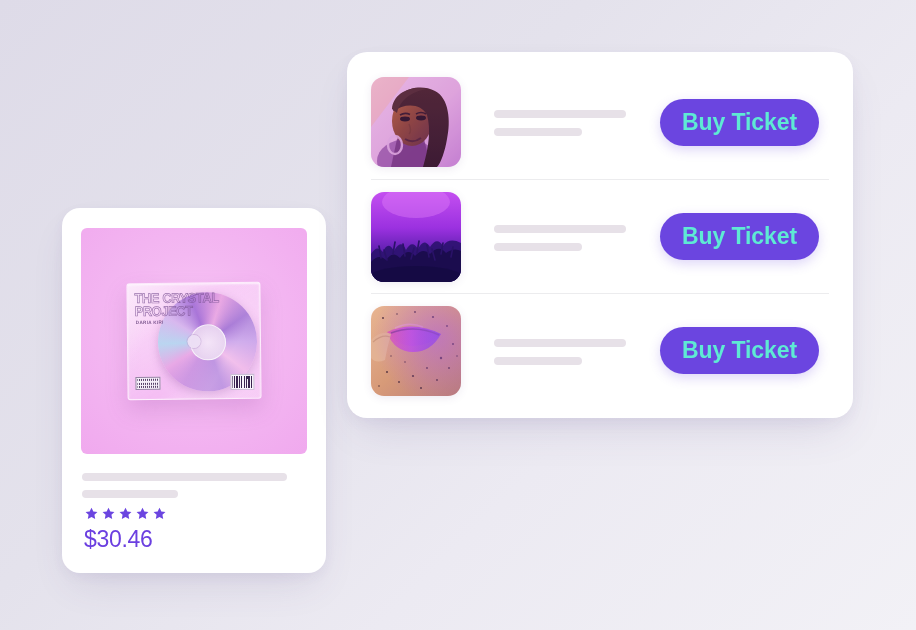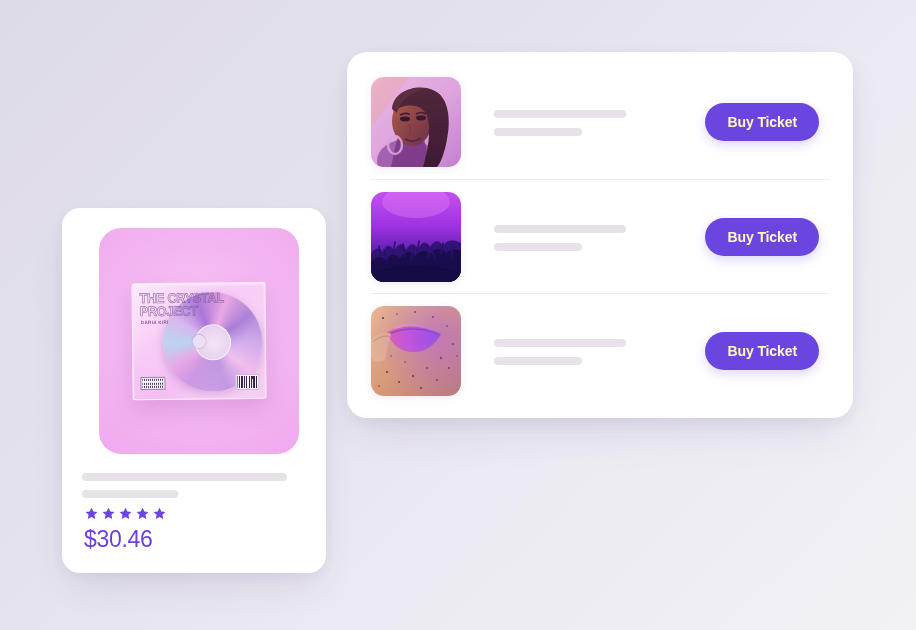--- a/index.html
+++ b/index.html
@@ -32,26 +32,25 @@
     background: #ffffff;
     border-radius: 18px;
     box-shadow: 0 18px 40px -12px rgba(84, 66, 130, 0.16),
                 0 4px 12px rgba(84, 66, 130, 0.05);
   }
 
   .product-media {
     position: absolute;
     left: 19px;
     top: 20px;
-    width: 200px;
+    width: 226px;
     height: 226px;
-    border-radius: 22px;
+    border-radius: 6px;
     overflow: hidden;
     background: radial-gradient(circle at 50% 45%, #f9c9f6 0%, #f4b8f2 45%, #f0a9ee 100%);
-    margin-left: 18px;
   }
 
   
   .cd-case {
     position: absolute;
     left: 50%;
     top: 50%;
     transform: translate(-50%, -50%) rotate(-0.6deg);
     width: 134px;
     height: 117px;
@@ -269,25 +268,25 @@
     margin-left: 33px;
     padding-top: 2px;
   }
   .row-lines .bar.long  { width: 132px; height: 8px; }
   .row-lines .bar.short { width: 88px;  height: 8px; margin-top: 10px; }
 
   .buy-btn {
     flex: 0 0 auto;
     margin-right: 10px;
     background: #6b45e0;
-    color: #fef9c3;
+    color: #5eead4;
     border: none;
     border-radius: 999px;
     font-family: "Liberation Sans", sans-serif;
-    font-size: 14px;
+    font-size: 23px;
     font-weight: 700;
     letter-spacing: -0.1px;
     padding: 12px 22px;
     cursor: pointer;
     line-height: 1;
     box-shadow: 0 4px 12px rgba(107, 69, 224, 0.22);
   }
 </style>
 </head>
 <body>

